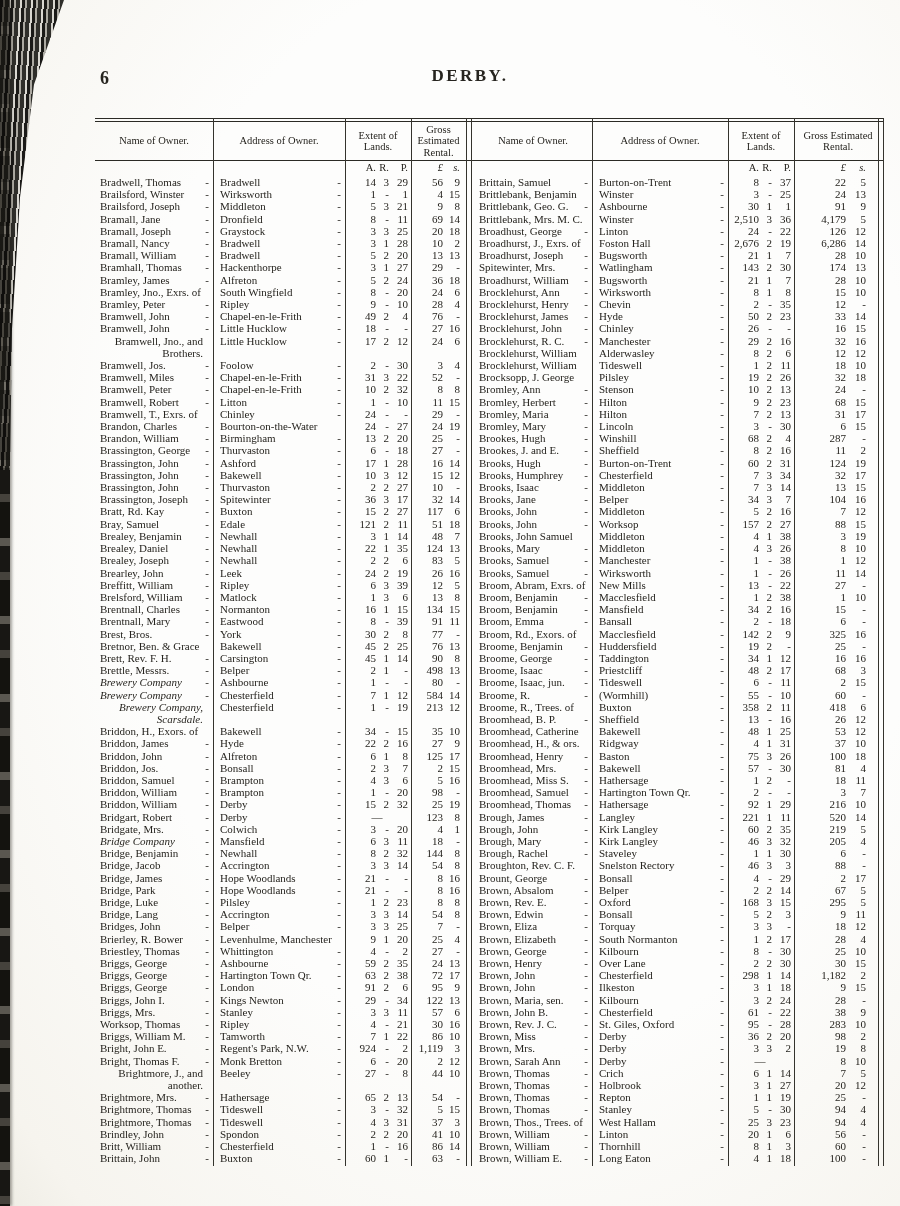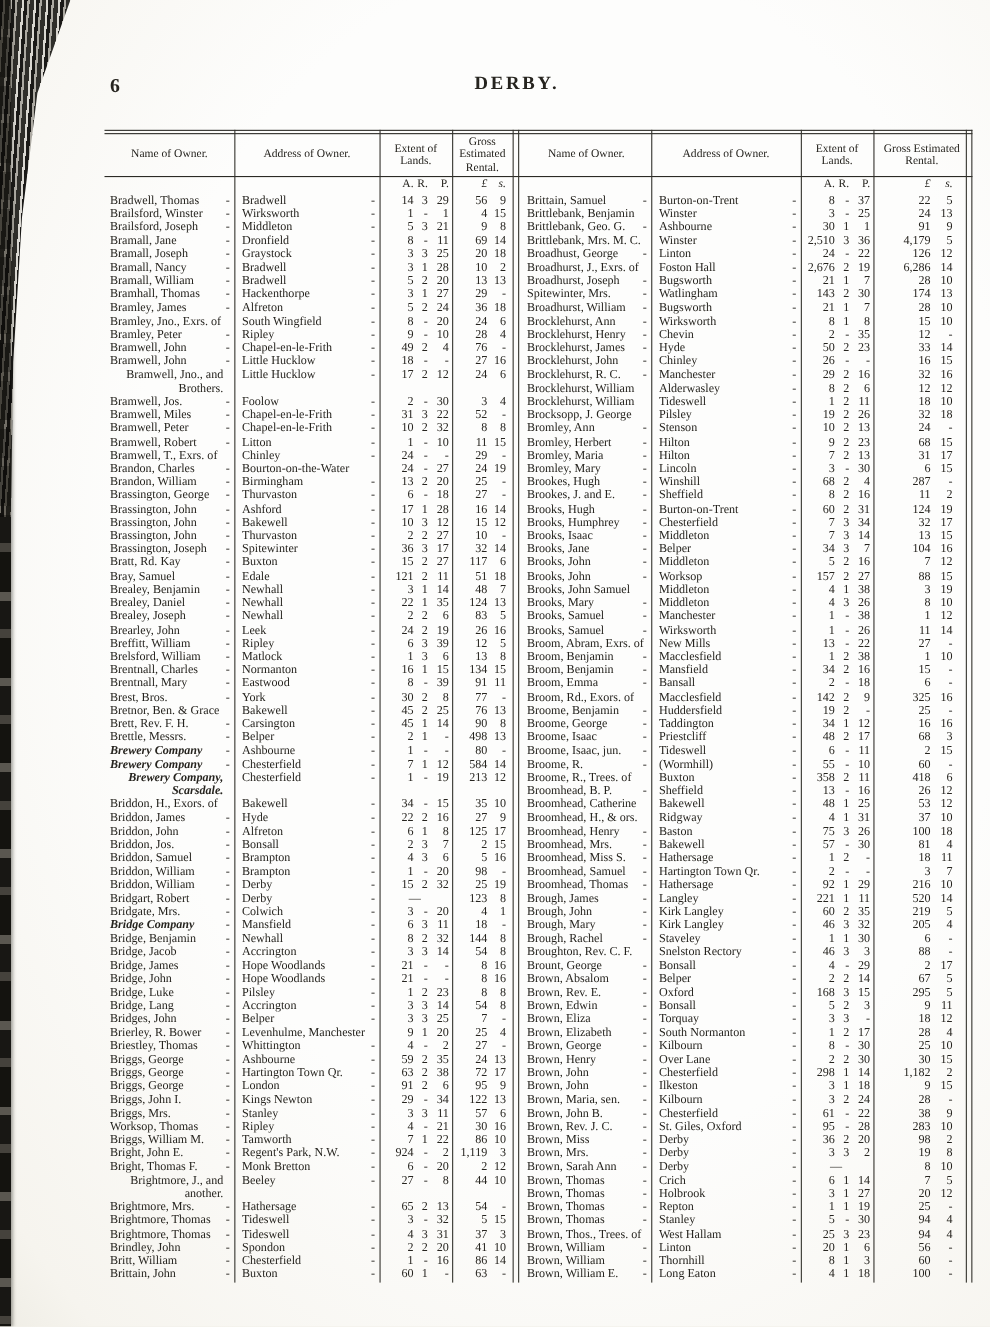--- a/index.html
+++ b/index.html
@@ -54,21 +54,21 @@
   .half.gap{width:8px;}
   .half.right{width:408px;}
   .row{display:grid;align-items:start;}
   .half.left .row{grid-template-columns:118px 132px 66px 55px;}
   .half.right .row{grid-template-columns:118px 136px 66px 88px;}
   .cell{font-size:11px;line-height:12.2px;min-height:12.2px;}
   .c-name{position:relative;padding:0 10px 0 5px;white-space:nowrap;}
   .c-name .t{display:block;}
   .c-name.wrap{white-space:normal;text-align:right;}
   .c-name.wrap .t{padding-left:14px;text-indent:-14px;}
-  .c-name.it .t{font-style:italic;font-weight:bold;}
+  .c-name.it .t{font-style:italic;}
   .c-name .lead,.c-addr .lead{position:absolute;right:4px;top:0;}
   .c-addr{position:relative;padding:0 12px 0 7px;white-space:nowrap;}
   .c-ext{display:flex;padding-right:3px;}
   .c-ext .ea{width:31px;text-align:right;}
   .c-ext .er{width:13px;text-align:right;}
   .c-ext .ep{width:19px;text-align:right;}
   .c-ext .efull{width:100%;text-align:center;letter-spacing:-1px;}
   .c-rent{display:flex;}
   .half.left .c-rent{padding-right:4px;}
   .half.left .c-rent .rl{width:32px;text-align:right;}
@@ -1259,21 +1259,21 @@
       <span class="ep">-</span>
     </div>
     <div class="cell c-rent">
       <span class="rl">8</span>
       <span class="rs">16</span>
     </div>
   </div>
 
   <div class="row">
     <div class="cell c-name">
-      <span class="t">Bridge, John</span>
+      <span class="t">Bridge, Park</span>
       <span class="lead">-</span>
     </div>
     <div class="cell c-addr">
       <span class="t">Hope Woodlands</span>
       <span class="lead">-</span>
     </div>
     <div class="cell c-ext">
       <span class="ea">21</span>
       <span class="er">-</span>
       <span class="ep">-</span>

